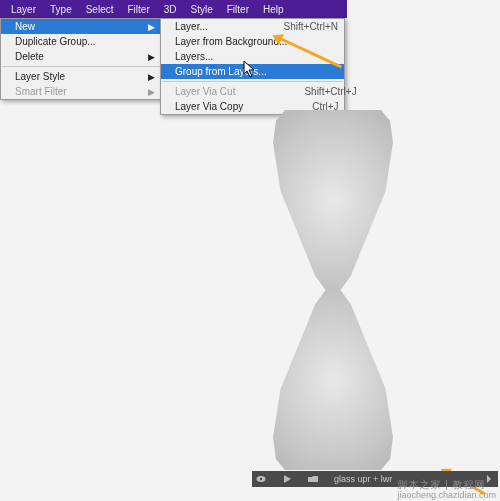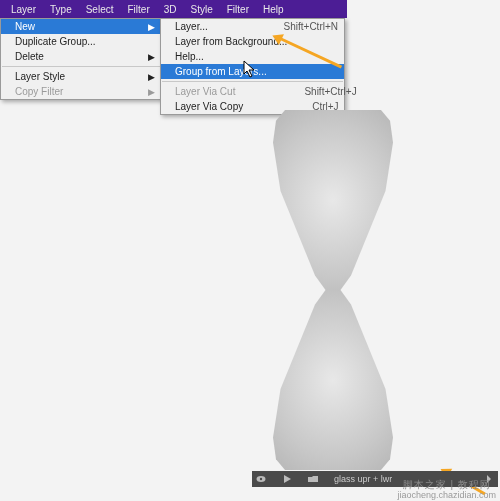--- a/index.html
+++ b/index.html
@@ -72,21 +72,21 @@
     display: flex; align-items: center;
     font-size: 9px; padding-left: 4px; gap: 16px;
   }
   .statusbar .ico { width: 10px; height: 10px; display: inline-flex; align-items: center; justify-content: center; }
   .statusbar .ico svg { width: 10px; height: 10px; fill: #bbb; }
   .statusbar .txt { color: #ccc; max-width: 110px; overflow: hidden; text-overflow: ellipsis; white-space: nowrap; }
   .statusbar .rightarrow { margin-left: auto; margin-right: 4px; }
 
   .watermark {
     position: absolute; bottom: 0; right: 4px;
-    font-size: 9px; color: #9a9a9a; text-align: center; line-height: 11px;
+    font-size: 9px; color: #9a9a9a; text-align: left; line-height: 11px;
   }
   .watermark .cn { font-size: 10px; color: #8a8a8a; letter-spacing: 1px; }
 </style>
 </head>
 <body>
 
 <div class="menubar">
   <span class="item">Layer</span>
   <span class="item">Type</span>
   <span class="item">Select</span>
@@ -108,35 +108,35 @@
   <div class="row">
     <span class="label">Delete</span>
     <span class="arrow">▶</span>
   </div>
   <div class="sep"></div>
   <div class="row">
     <span class="label">Layer Style</span>
     <span class="arrow">▶</span>
   </div>
   <div class="row disabled">
-    <span class="label">Copy Filter</span>
+    <span class="label">Smart Filter</span>
     <span class="arrow">▶</span>
   </div>
 </div>
 
 <div class="menu new-menu">
   <div class="row">
     <span class="label">Layer...</span>
     <span class="shortcut">Shift+Ctrl+N</span>
   </div>
   <div class="row">
     <span class="label">Layer from Background...</span>
   </div>
   <div class="row">
-    <span class="label">Help...</span>
+    <span class="label">Layers...</span>
   </div>
   <div class="row hilite">
     <span class="label">Group from Layers...</span>
   </div>
   <div class="sep"></div>
   <div class="row disabled">
     <span class="label">Layer Via Cut</span>
     <span class="shortcut">Shift+Ctrl+J</span>
   </div>
   <div class="row">

